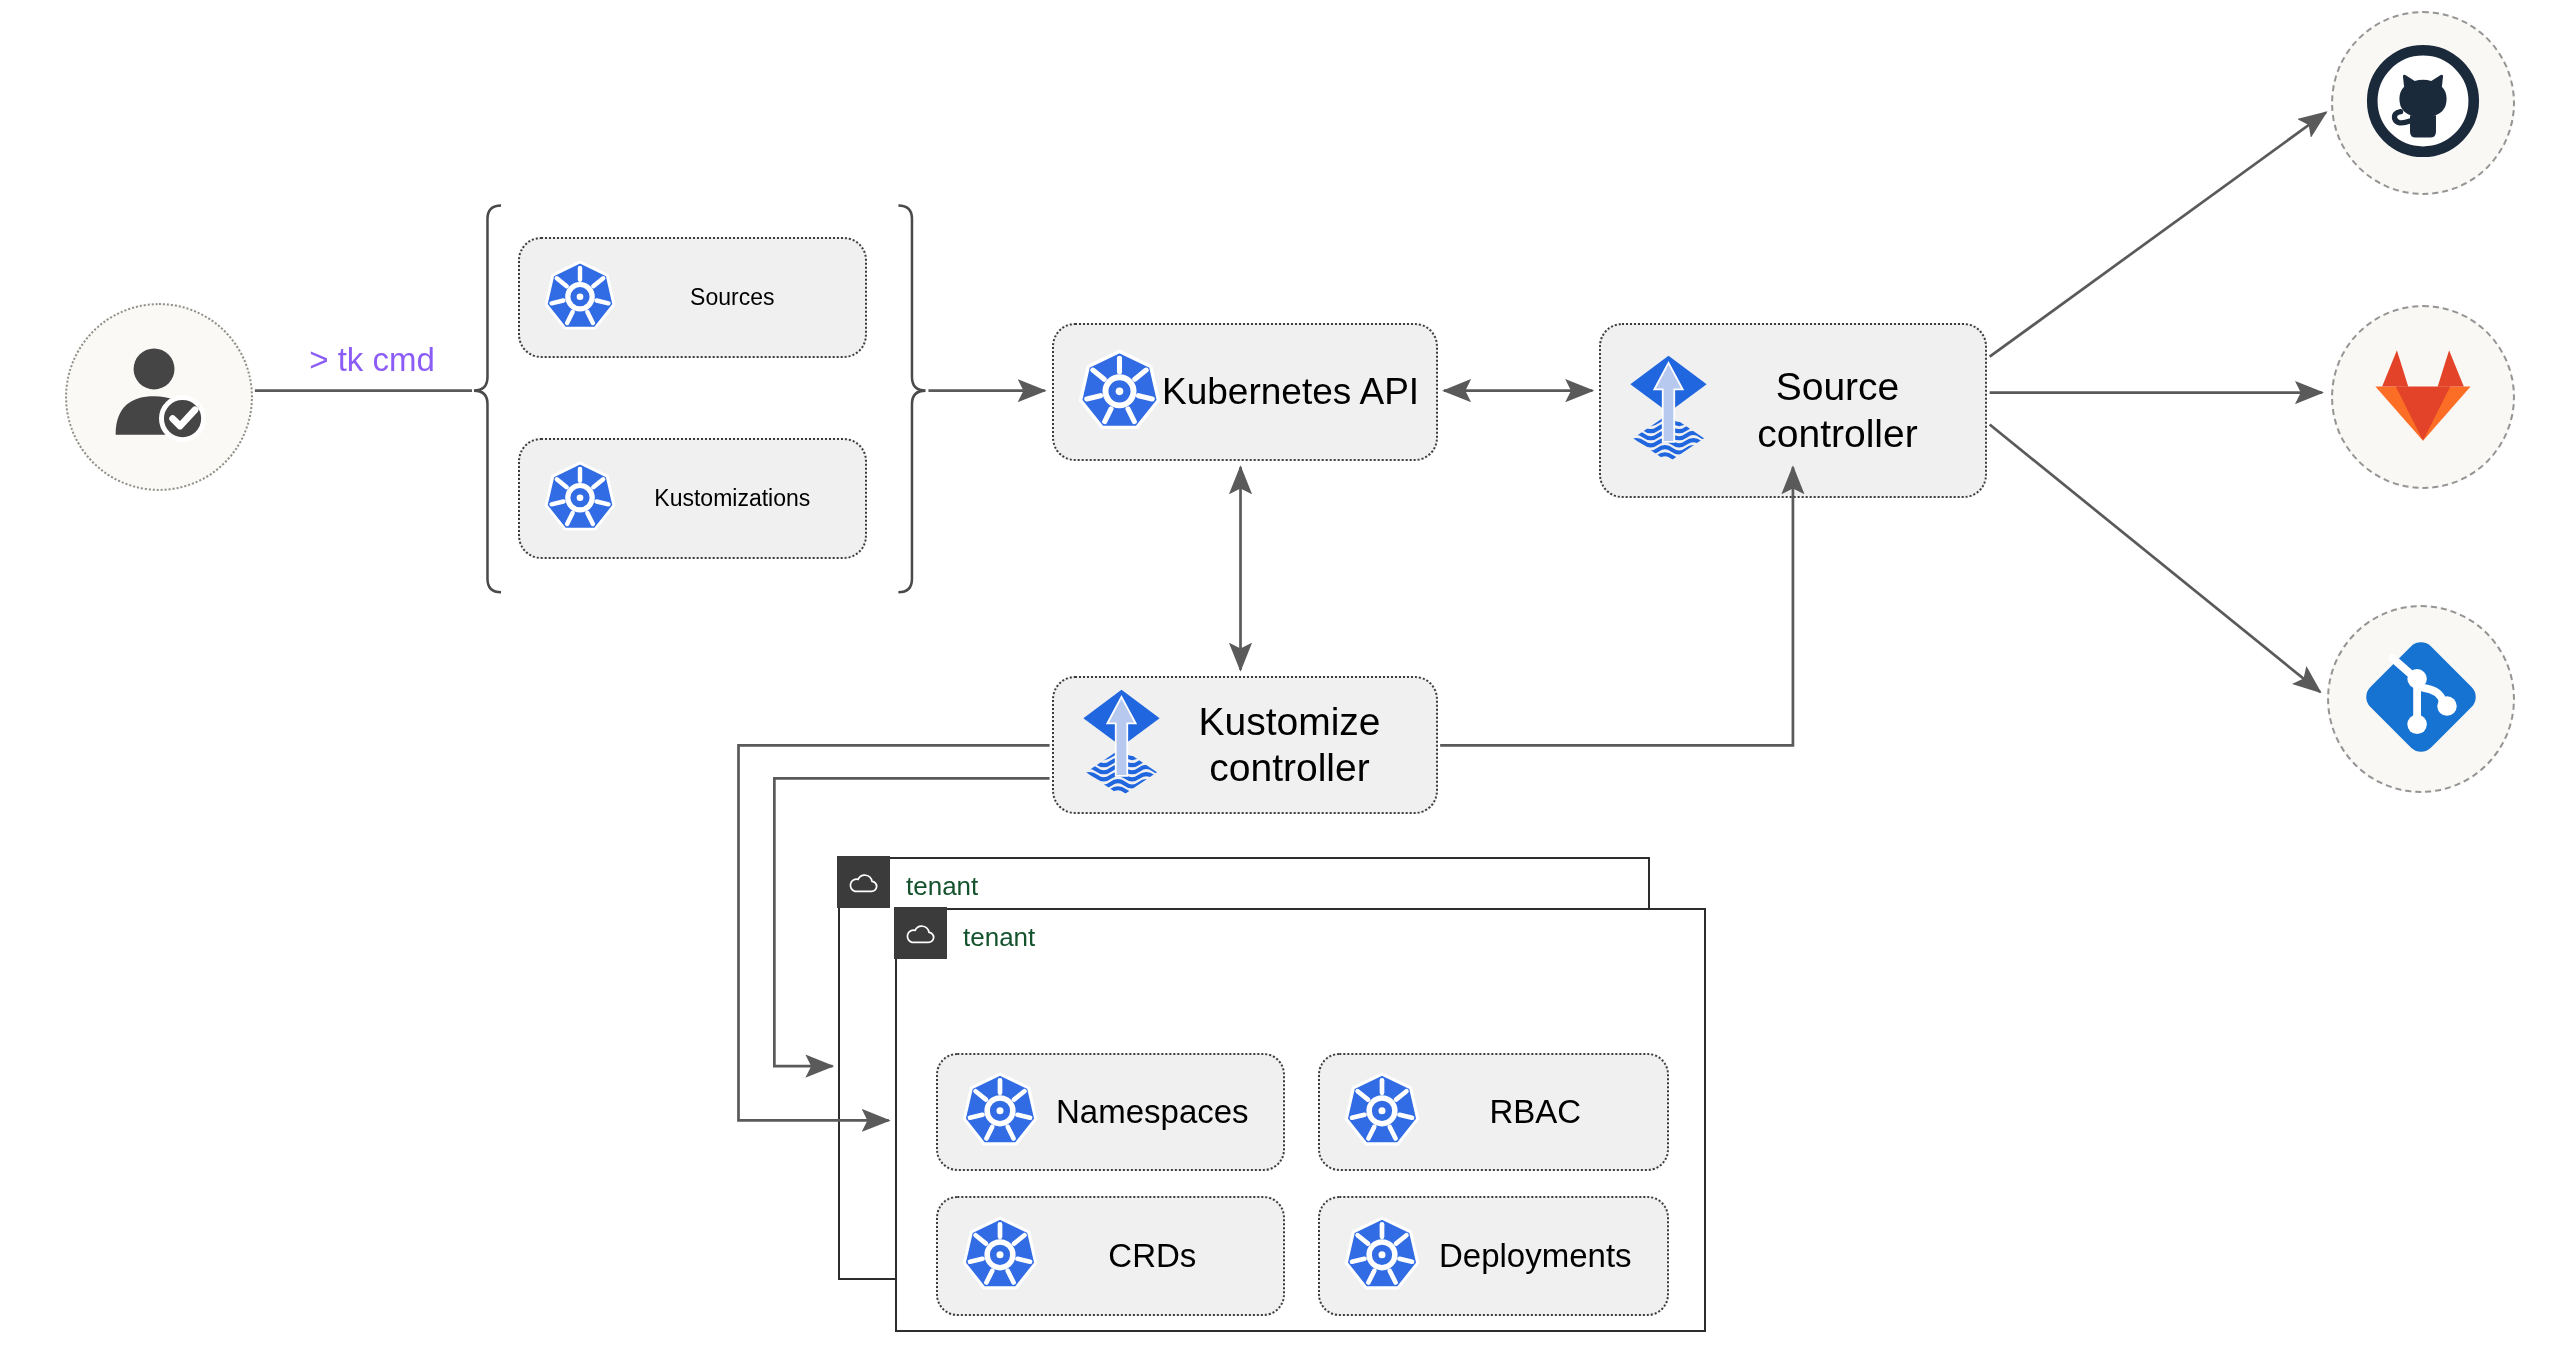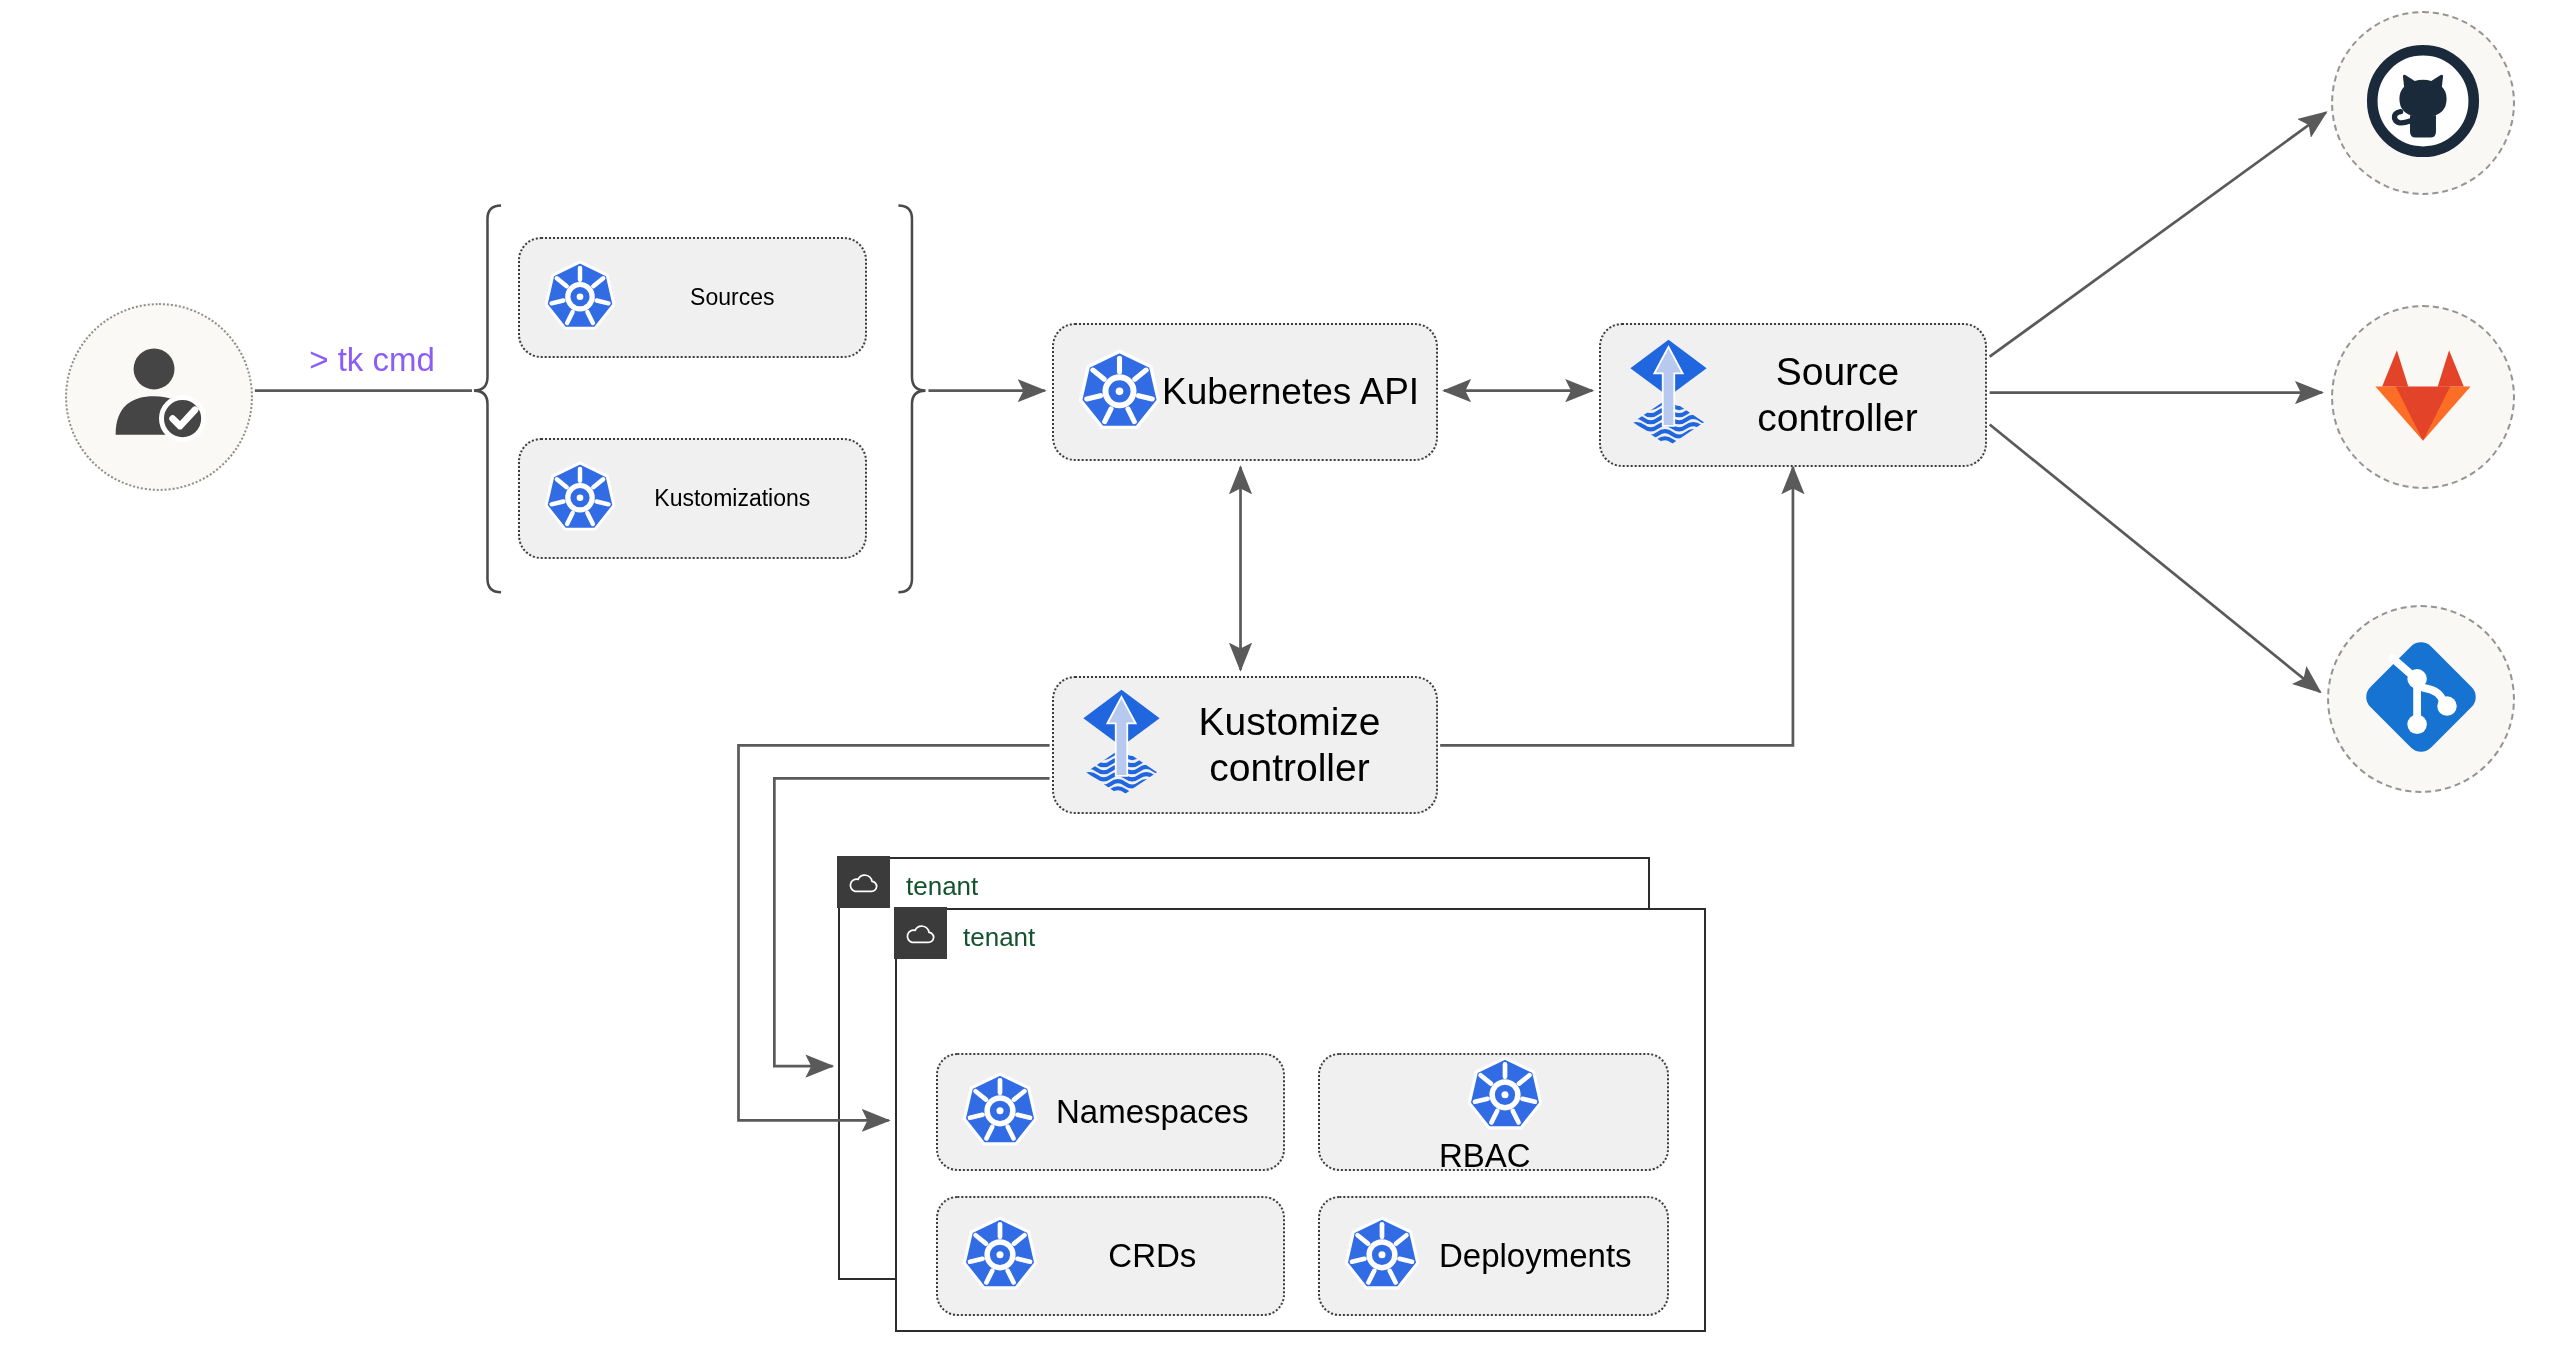--- a/index.html
+++ b/index.html
@@ -45,21 +45,21 @@
     position:absolute;left:-2.9px;top:-2.9px;width:53px;height:52px;background:#3b3b3b;
     display:flex;align-items:center;justify-content:center;
   }
   .tenant-name{
     position:absolute;left:66px;top:11.6px;font-size:26px;color:#14532d;
   }
   
   .res{border-radius:21.3px;margin-top:48px;}
   .res .node-label{font-size:33px;}
   .res-namespaces{left:39px;top:95px;width:349px;height:118px;}
-  .res-rbac{left:421px;top:95px;width:351px;height:118px;flex-direction:column;}
+  .res-rbac{left:421px;top:95px;width:351px;height:118px;}
   .res-crds{left:39px;top:238px;width:349px;height:120px;}
   .res-deployments{left:421px;top:238px;width:351px;height:120px;}
 
   
   .repo-circle{
     position:absolute;border-radius:50%;background:#faf8f5;border:2.9px dashed #949494;
     box-sizing:border-box;display:flex;align-items:center;justify-content:center;z-index:3;
   }
   .repo-github{left:2331px;top:10.7px;width:184px;height:184px;}
   .repo-gitlab{left:2331px;top:305px;width:184px;height:184px;}
@@ -199,21 +199,21 @@
 
   <div class="node" style="left:1052px;top:323px;width:386px;height:138px;">
     <span class="nicon">
       <svg width="85" height="85" viewBox="0 0 88 88">
           <use href="#ic-k8s"></use>
         </svg>
     </span>
     <div class="node-label lg" style="font-size:37px;">Kubernetes API</div>
   </div>
 
-  <div class="node" style="left:1599px;top:323px;width:388px;height:144px;">
+  <div class="node" style="left:1599px;top:323px;width:388px;height:175px;">
     <span class="nicon">
       <svg width="89" height="110" viewBox="0 0 92 114">
           <use href="#ic-kustomize"></use>
         </svg>
     </span>
     <div class="node-label lg wrap">Source controller</div>
   </div>
 
   <div class="node" style="left:1052px;top:676px;width:386px;height:138px;">
     <span class="nicon">

